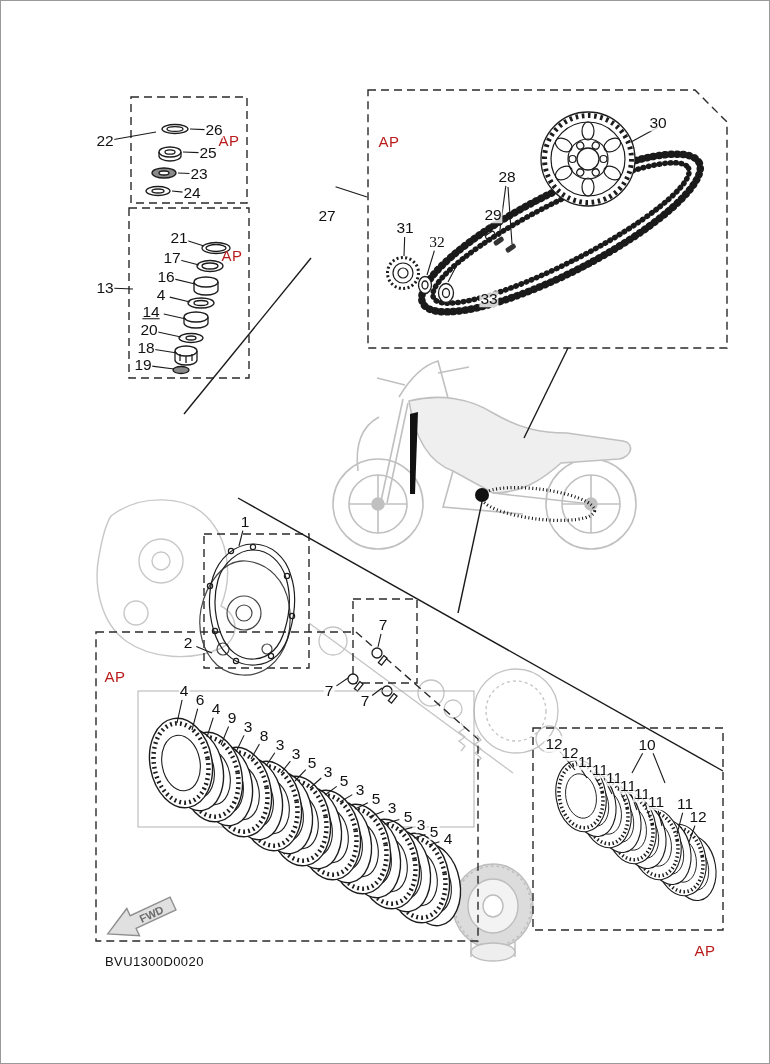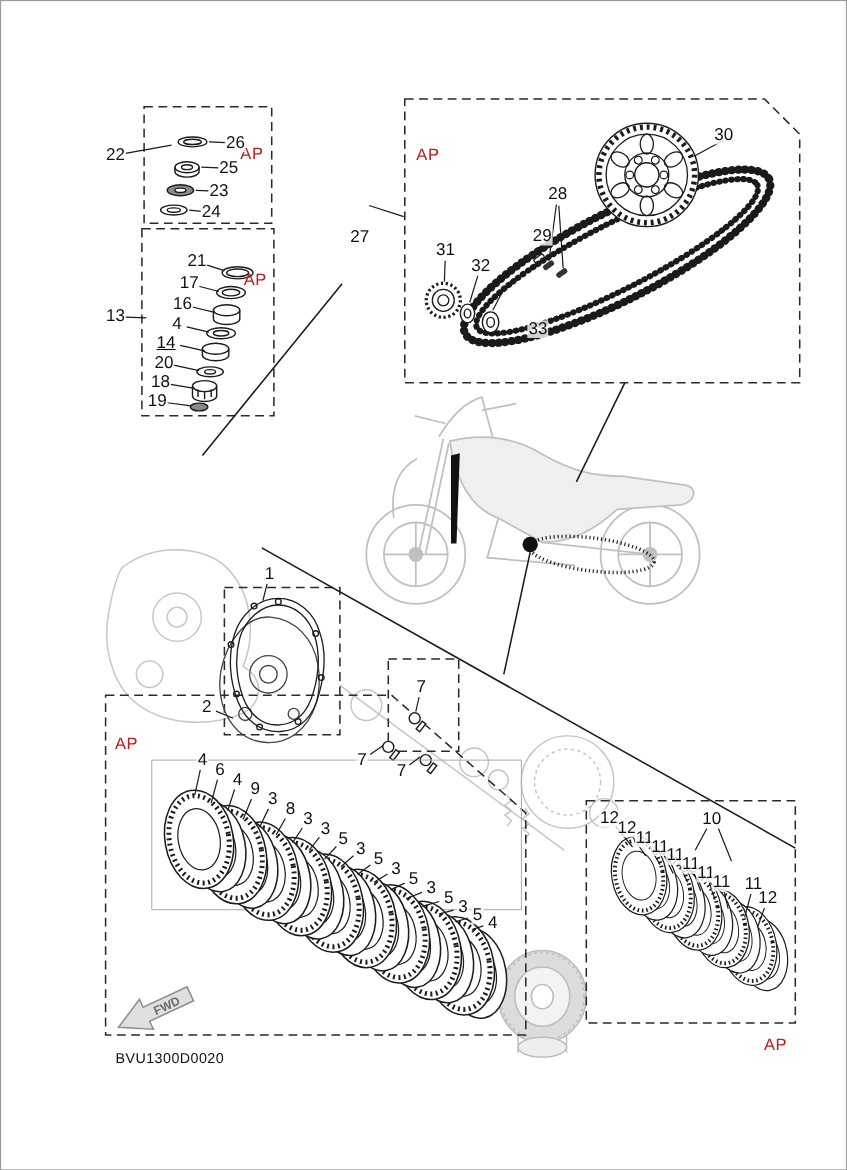--- a/index.html
+++ b/index.html
@@ -343,21 +343,21 @@
       <span class="callout" style="left: 160px; top: 294px;">4</span>
       <span class="callout" style="left: 150px; top: 311px; text-decoration: underline;">14</span>
       <span class="callout" style="left: 148px; top: 329px;">20</span>
       <span class="callout" style="left: 145px; top: 347px;">18</span>
       <span class="callout" style="left: 142px; top: 364px;">19</span>
       <span class="callout" style="left: 326px; top: 183px; margin-top: 32px;">27</span>
       <span class="callout" style="left: 636px; top: 122px; margin-left: 21px;">30</span>
       <span class="callout" style="left: 506px; top: 176px;">28</span>
       <span class="callout" style="left: 492px; top: 214px;">29</span>
       <span class="callout" style="left: 404px; top: 227px; text-align: right;">31</span>
-      <span class="callout" style="left: 436px; top: 241px;">32</span>
+      <span class="callout" style="left: 436px; top: 241px; font-family: Liberation Serif, serif;">32</span>
       <span class="callout" style="left: 488px; top: 256px; margin-top: 42px;">33</span>
       <span class="callout" style="left: 244px; top: 521px;">1</span>
       <span class="callout" style="left: 187px; top: 642px;">2</span>
       <span class="callout" style="left: 382px; top: 624px;">7</span>
       <span class="callout" style="left: 328px; top: 690px;">7</span>
       <span class="callout" style="left: 364px; top: 700px;">7</span>
       <span class="callout" style="left: 183px; top: 690px;">4</span>
       <span class="callout" style="left: 199px; top: 699px;">6</span>
       <span class="callout" style="left: 215px; top: 708px;">4</span>
       <span class="callout" style="left: 231px; top: 717px;">9</span>

